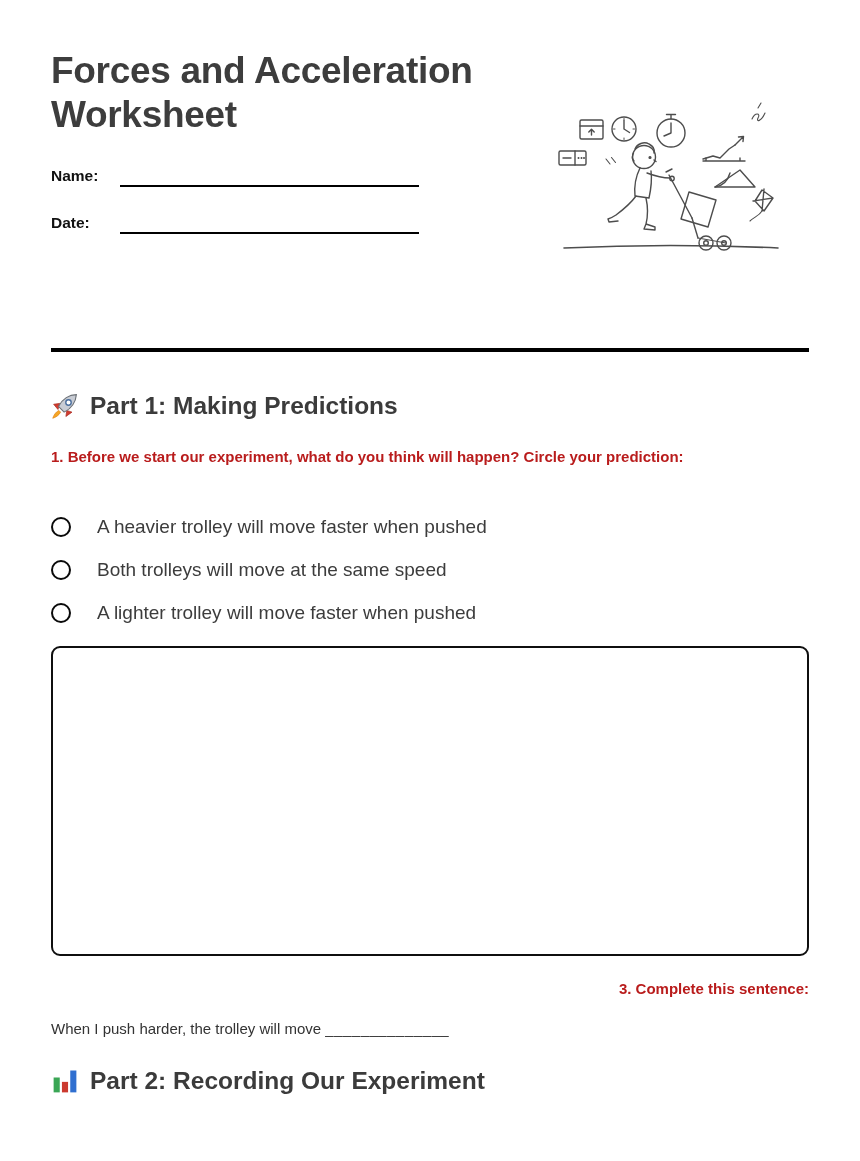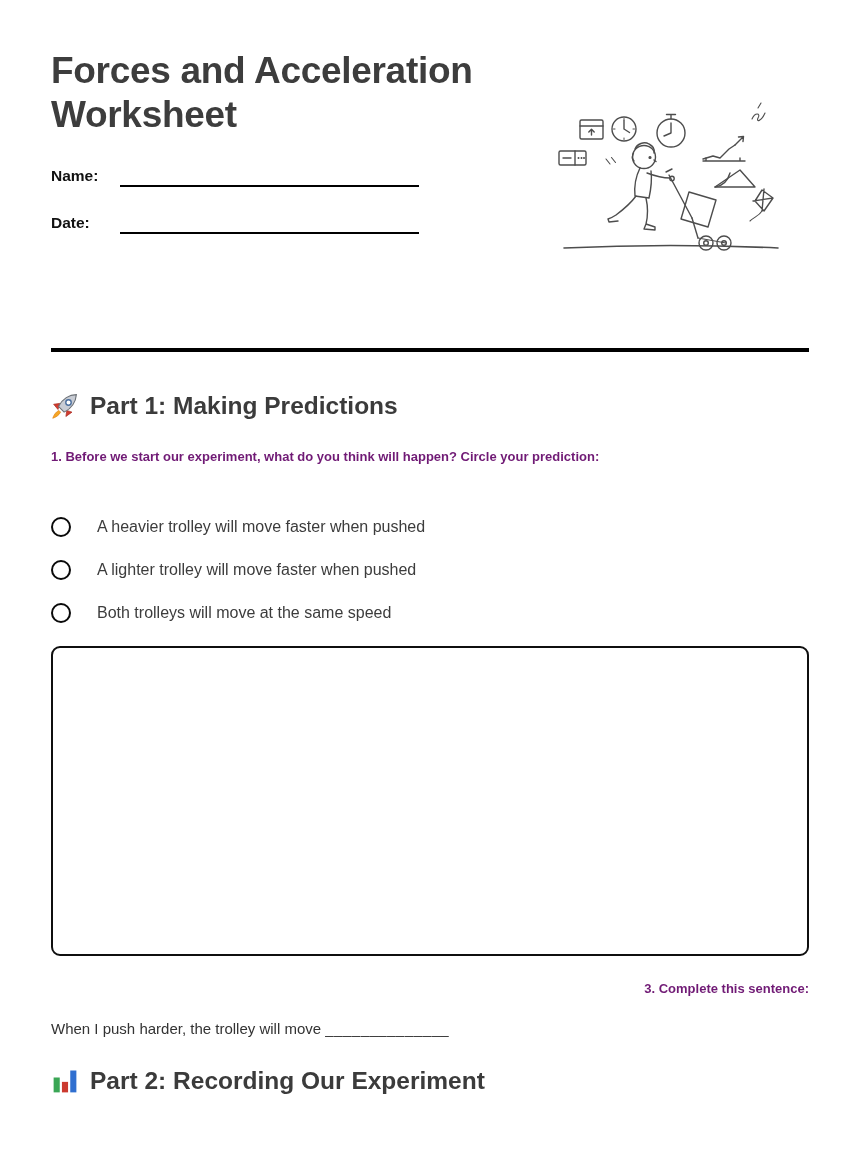--- a/index.html
+++ b/index.html
@@ -21,29 +21,29 @@
   .field-label { font-size: 15.5px; font-weight: 700; color: #111; width: 69px; line-height: 22px; }
   .fill-line { width: 299px; height: 22px; border-bottom: 2px solid #000; }
 
   hr.divider { margin-top: 112px; border: none; border-top: 4px solid #000; width: 100%; }
 
   h2.section { display: flex; align-items: flex-end; gap: 11px; font-size: 24.5px; font-weight: 700; color: #3b3b3b; height: 30px; }
   h2.part1 { margin-top: 38px; }
   h2.part2 { margin-top: 27px; }
   .section-icon { width: 28px; height: 28px; flex: 0 0 auto; }
 
-  p.question { margin-top: 28px; font-size: 13px; font-weight: 700; color: #701a75; line-height: 18px; }
+  p.question { margin-top: 28px; font-size: 15px; font-weight: 700; color: #b91c1c; line-height: 18px; }
   p.q2 { margin-top: 51px; }
   p.q3 { margin-top: 24px; text-align: right; }
 
   .options { margin-top: 49px; }
   .option { display: flex; align-items: center; height: 24px; margin-bottom: 19px; }
   .option:last-child { margin-bottom: 0; }
   .radio { width: 20px; height: 20px; border: 2.5px solid #0a0a0a; border-radius: 50%; margin-right: 26px; flex: 0 0 auto; background: #fff; cursor: pointer; }
-  .option-label { font-size: 16px; color: #3c3c3c; }
+  .option-label { font-size: 19px; color: #3c3c3c; }
 
   .draw-box { margin-top: 21px; width: 100%; height: 310px; border: 2.5px solid #0f0f0f; border-radius: 9px; background: #fff; }
 
   p.sentence { margin-top: 22px; font-size: 15px; color: #333; line-height: 18px; font-weight: 400; }
   .blank { letter-spacing: 0.5px; }
 
   svg.sketch { stroke: #4d4d4d; fill: none; stroke-width: 1.4; stroke-linecap: round; stroke-linejoin: round; }
 </style>
 </head>
 <body>
@@ -150,25 +150,25 @@
 
   <p class="question q1">1. Before we start our experiment, what do you think will happen? Circle your prediction:</p>
 
   <div class="options">
     <div class="option">
       <span class="radio"></span>
       <span class="option-label">A heavier trolley will move faster when pushed</span>
     </div>
     <div class="option">
       <span class="radio"></span>
-      <span class="option-label">A lighter trolley will move faster when pushed</span>
+      <span class="option-label">Both trolleys will move at the same speed</span>
     </div>
     <div class="option">
       <span class="radio"></span>
-      <span class="option-label">Both trolleys will move at the same speed</span>
+      <span class="option-label">A lighter trolley will move faster when pushed</span>
     </div>
   </div>
 
 
   <div class="draw-box"></div>
 
   <p class="question q3">3. Complete this sentence:</p>
 
   <p class="sentence"><span>When I push harder, the trolley will move </span><span class="blank">______________</span></p>
 

